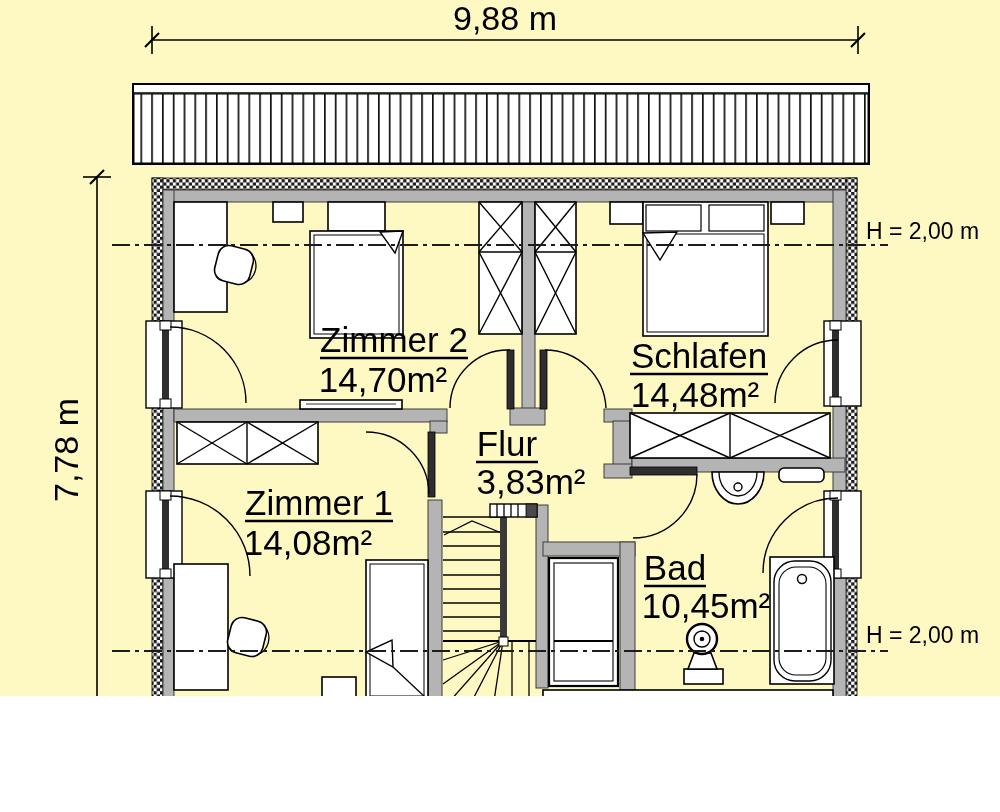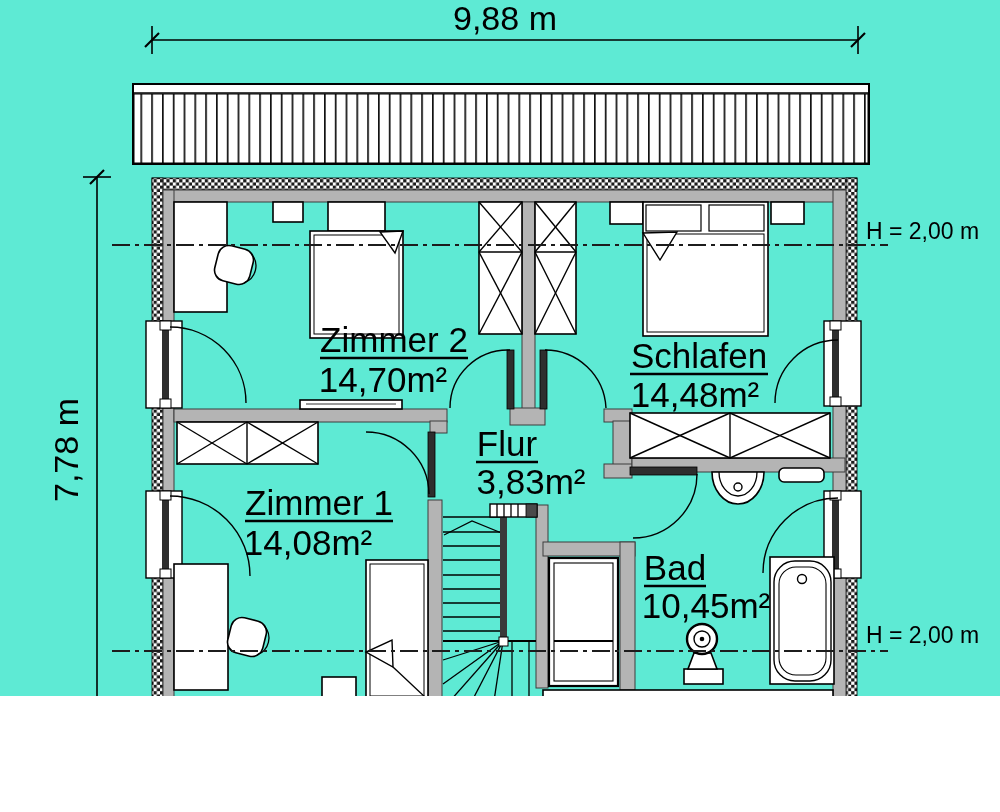--- a/index.html
+++ b/index.html
@@ -1,16 +1,16 @@
 <!DOCTYPE html>
 <html><head>
 <meta charset="utf-8">
 <style>
   html,body{margin:0;padding:0;background:#ffffff;}
-  #stage{position:relative;width:1000px;height:696px;background:#5eead4;overflow:hidden;}
+  #stage{position:relative;width:1000px;height:696px;background:#fef9c3;overflow:hidden;}
   svg{display:block;}
   svg text{font-family:"Liberation Sans","DejaVu Sans",sans-serif;fill:#000;}
   .room-name,.room-area{font-size:35px;}
   .dim-label{font-size:34px;}
   .h-label{font-size:23px;}
   .thin{stroke:#000;stroke-width:1.3;fill:none;}
   .wall{fill:#b4b4b4;stroke:#3c3c3c;stroke-width:1;}
   .furn{fill:#ffffff;stroke:#000;stroke-width:1.6;}
   .xline{stroke:#000;stroke-width:1.4;fill:none;}
   .arc{stroke:#000;stroke-width:1.4;fill:none;}

